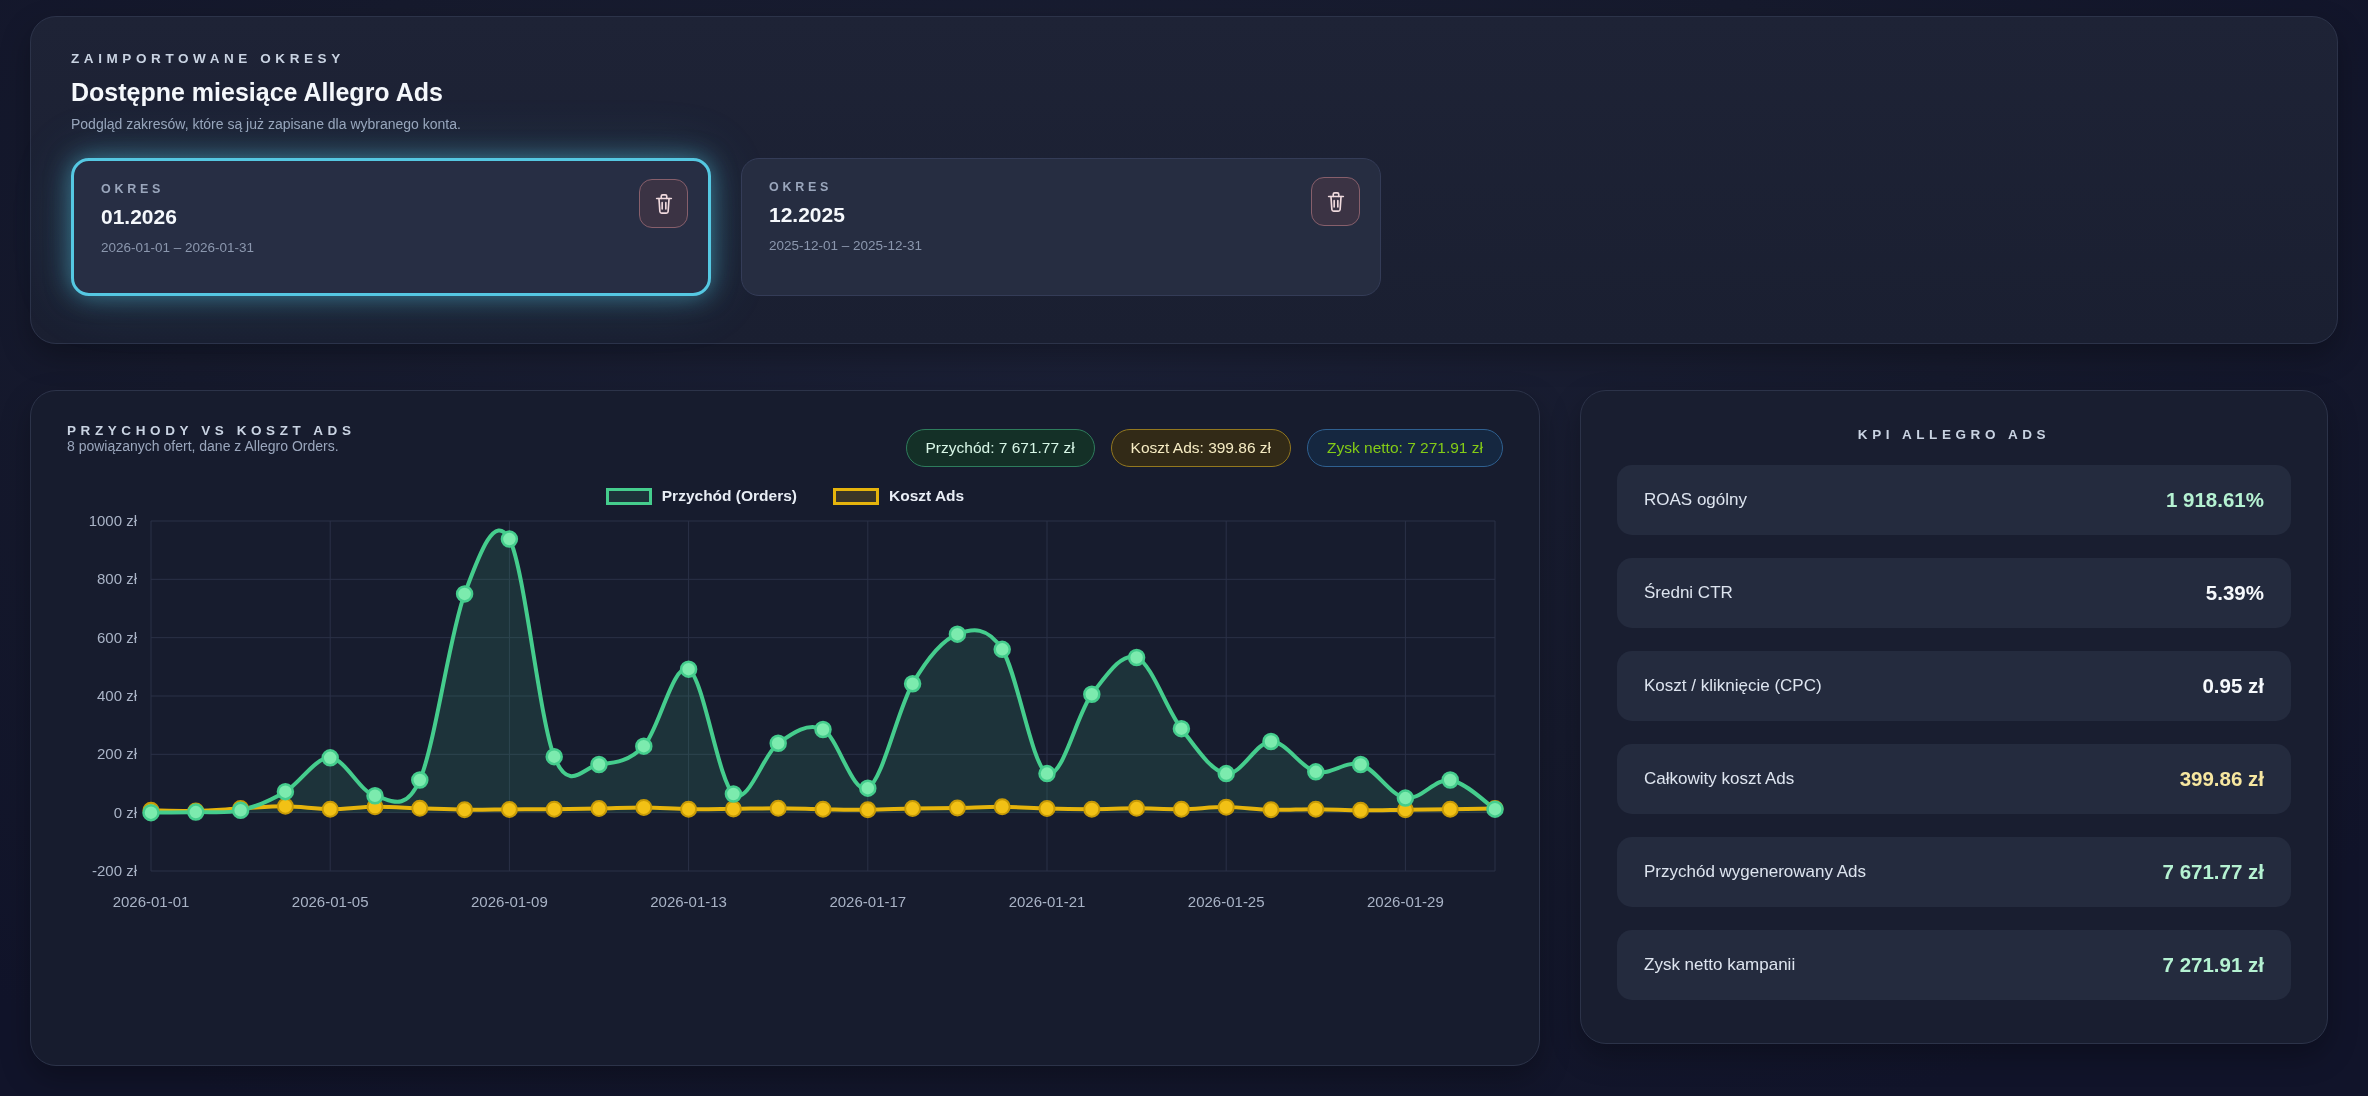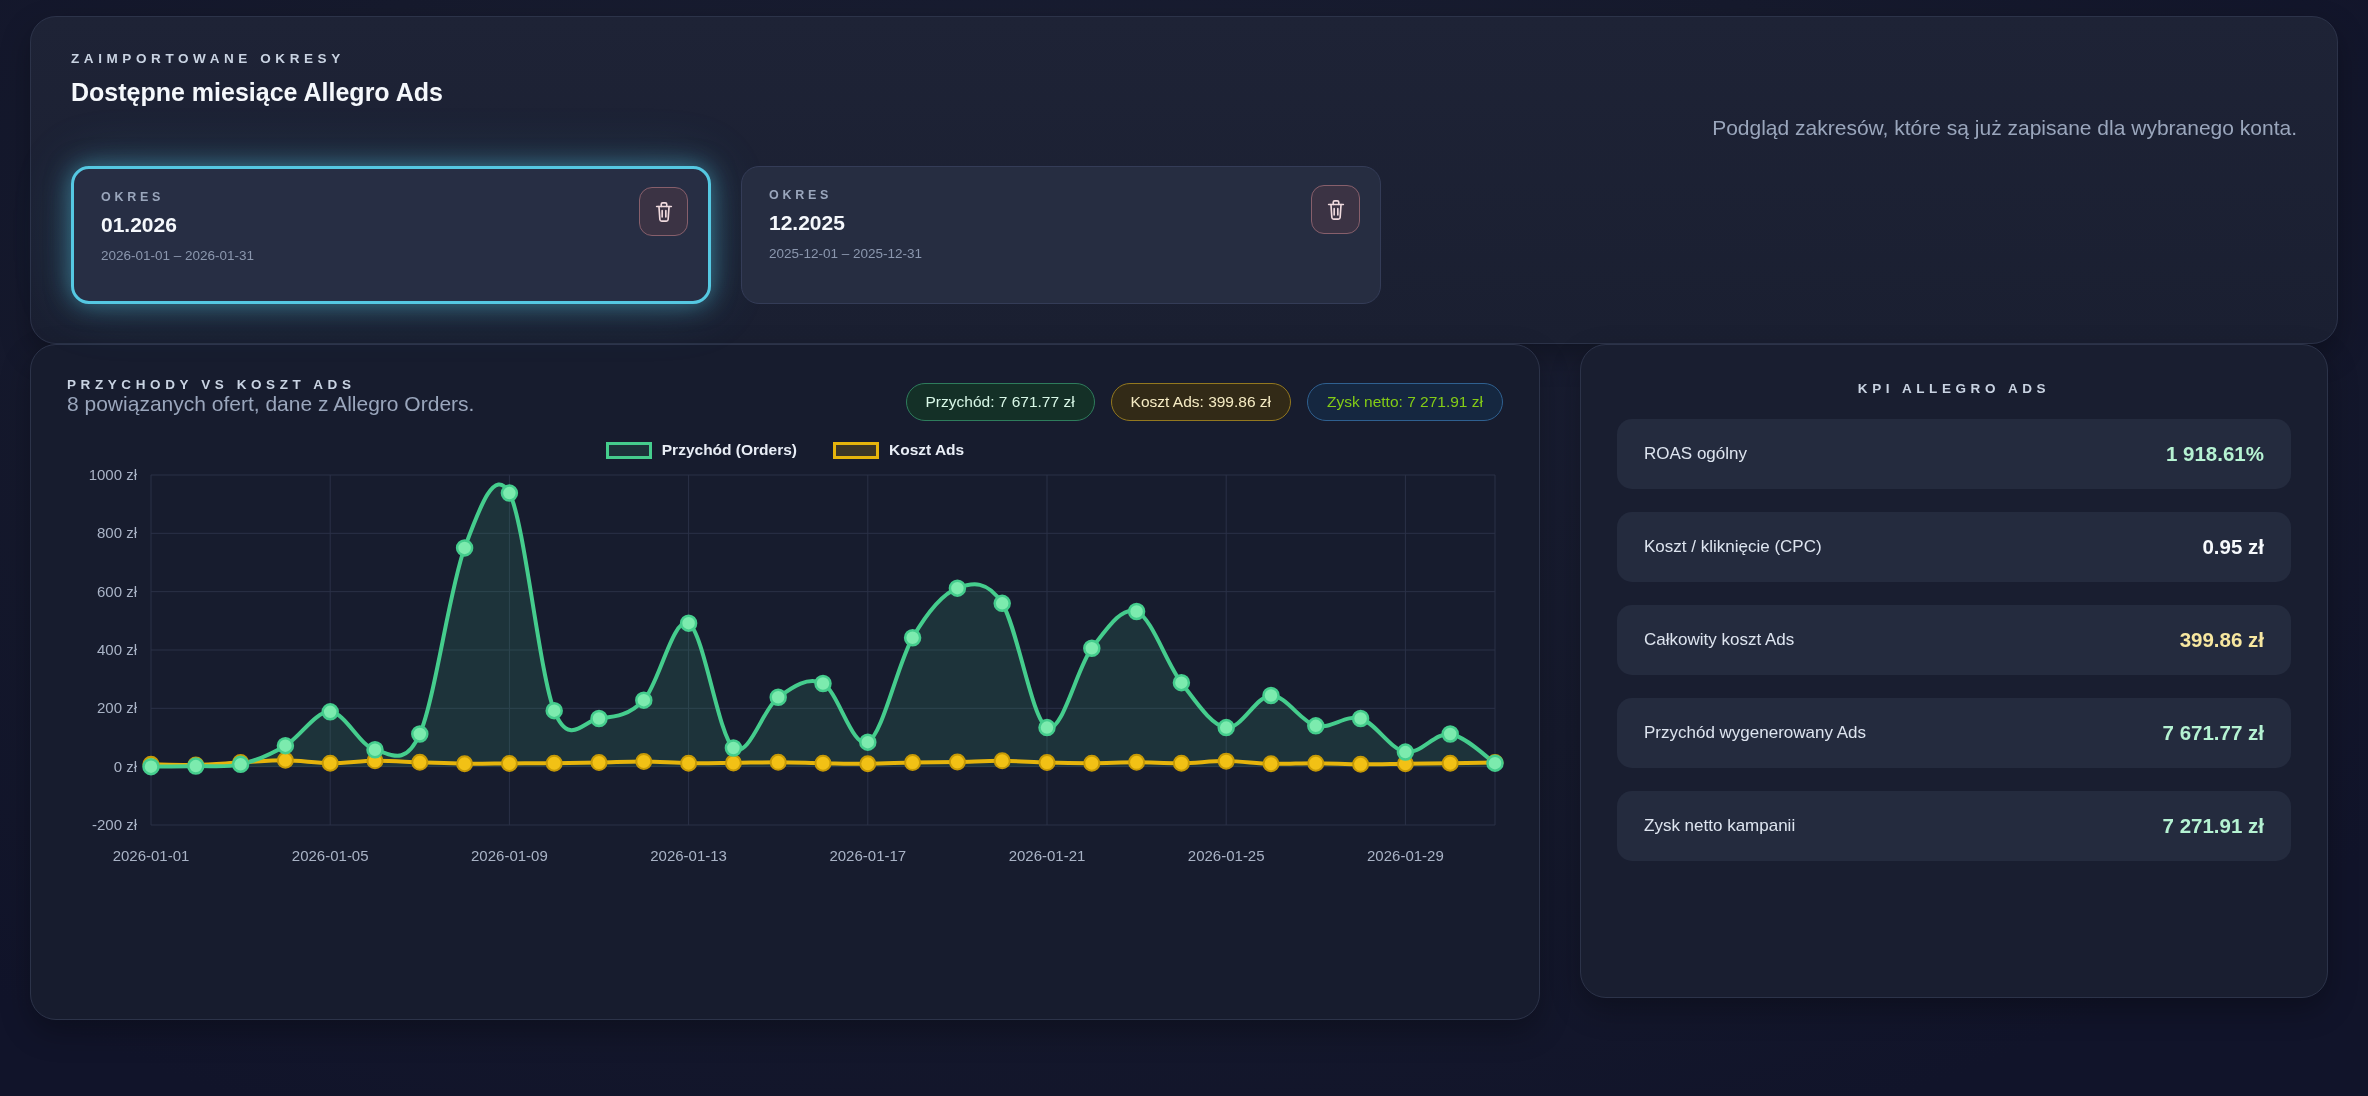--- a/index.html
+++ b/index.html
@@ -8,24 +8,24 @@
     background:radial-gradient(1600px 900px at 45% 30%, #1b2036 0%, #161a2d 55%, #11142a 100%);
     font-family:"Liberation Sans","DejaVu Sans",sans-serif;
     color:#e8edf5;
   }
   .page{box-sizing:border-box;width:2368px;height:1096px;padding:16px 30px 0 30px;}
   .panel{
     background:#1b2032;border:1px solid #2c3349;border-radius:26px;
     box-shadow:0 12px 30px rgba(0,0,0,.28);box-sizing:border-box;
   }
   
-  .top-panel{height:328px;padding:34px 40px;background:linear-gradient(180deg,#1e2336,#1a1f31);}
+  .top-panel{height:328px;padding:34px 40px;margin-bottom:46px;background:linear-gradient(180deg,#1e2336,#1a1f31);}
   .eyebrow{font-size:13.5px;letter-spacing:.34em;font-weight:700;color:#c9d3e2;}
   .page-title{font-size:25px;font-weight:700;color:#f5f8fc;margin:12px 0 9px 0;}
-  .subtitle{font-size:21px;color:#9aa6bc;text-align:right;}
+  .subtitle{font-size:14px;color:#9aa6bc;}
   .cards{display:flex;gap:30px;margin-top:26px;}
   .period-card{
     position:relative;width:640px;height:138px;border-radius:18px;
     background:#262d41;border:1px solid #343c57;padding:21px 27px;box-sizing:border-box;cursor:pointer;
   }
   .period-card.selected{
     background:#272e44;border:3px solid #55c8e2;
     box-shadow:0 0 24px rgba(85,200,226,.5), 0 0 60px rgba(85,200,226,.18);
   }
   .card-eyebrow{font-size:12.5px;letter-spacing:.3em;font-weight:600;color:#9aa6bc;}
@@ -229,20 +229,24 @@
     </section>
 
     <section class="panel kpi-panel">
       <div class="eyebrow">KPI ALLEGRO ADS</div>
       <div id="kpi-rows">
           <div class="kpi-row">
             <span class="kpi-label">ROAS ogólny</span>
             <span class="kpi-value green">1 918.61%</span>
           </div>
           <div class="kpi-row">
+            <span class="kpi-label">Średni CTR</span>
+            <span class="kpi-value white">5.39%</span>
+          </div>
+          <div class="kpi-row">
             <span class="kpi-label">Koszt / kliknięcie (CPC)</span>
             <span class="kpi-value white">0.95 zł</span>
           </div>
           <div class="kpi-row">
             <span class="kpi-label">Całkowity koszt Ads</span>
             <span class="kpi-value yellow">399.86 zł</span>
           </div>
           <div class="kpi-row">
             <span class="kpi-label">Przychód wygenerowany Ads</span>
             <span class="kpi-value green">7 671.77 zł</span>

